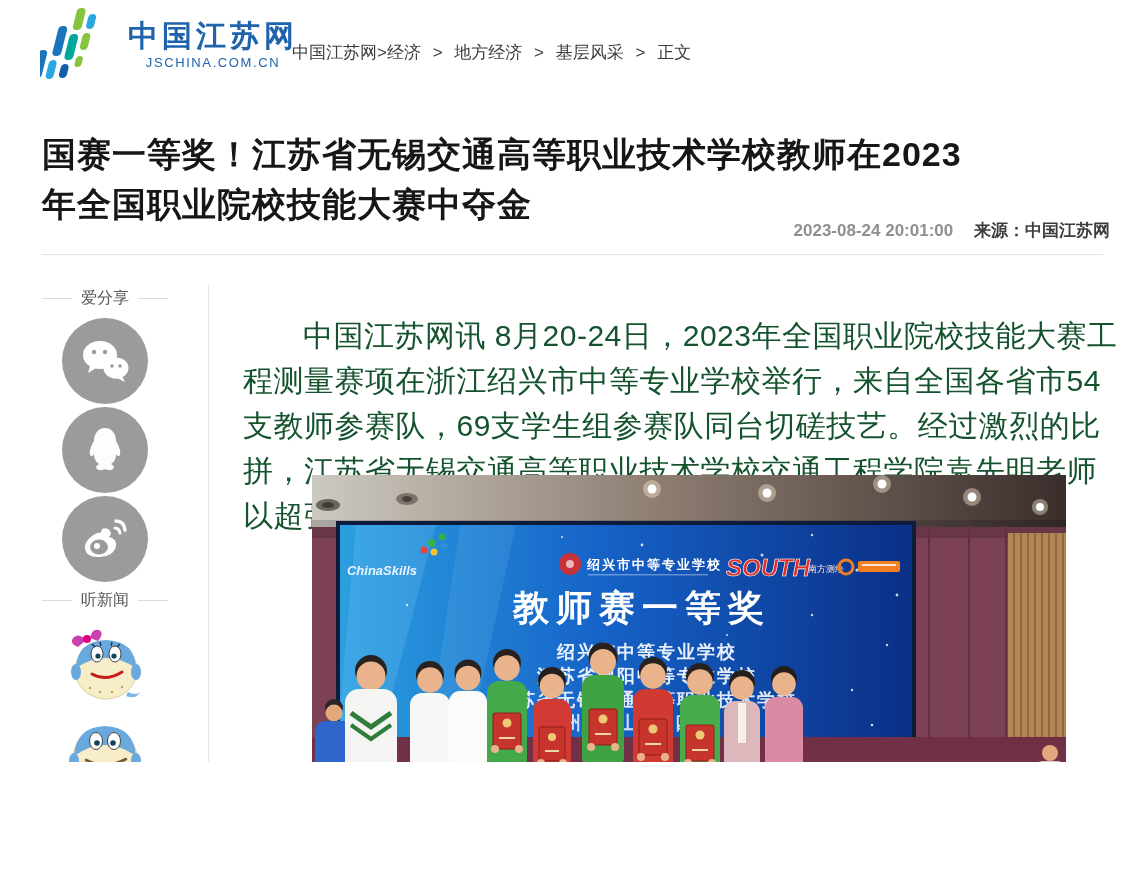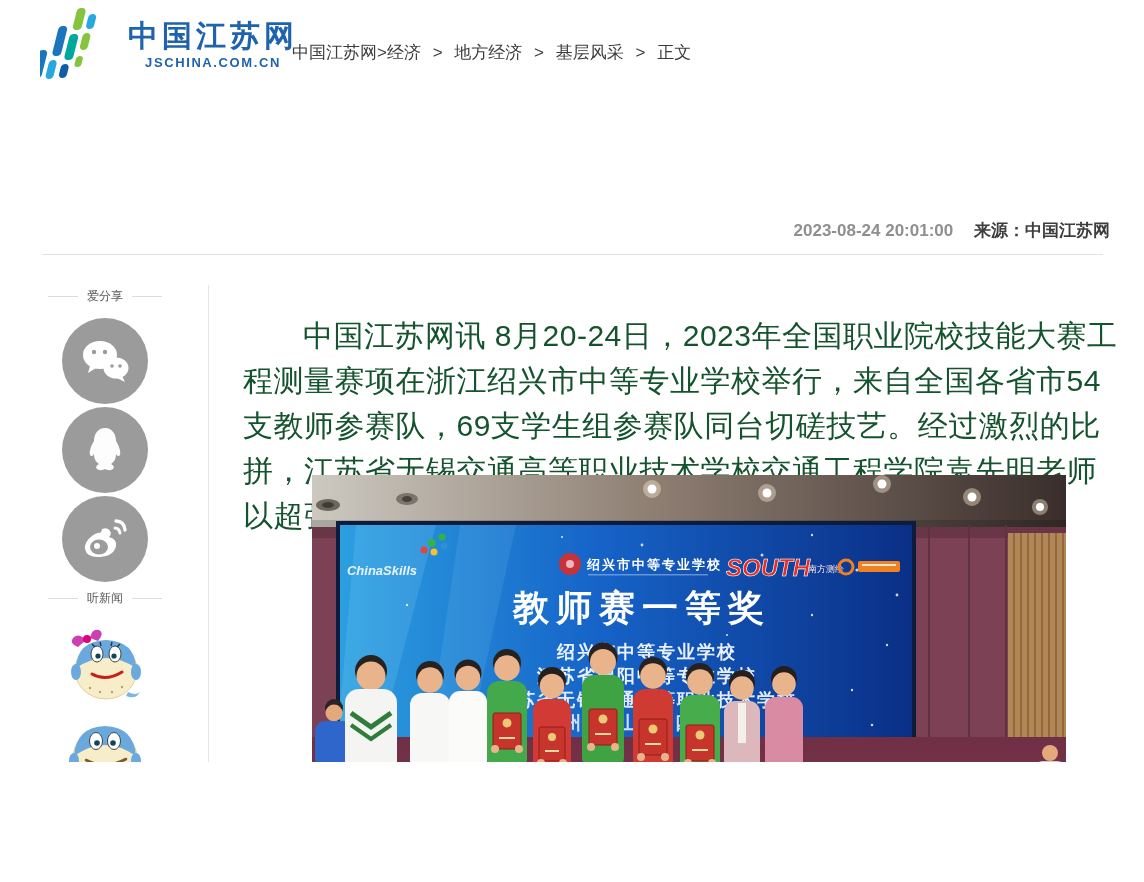--- a/index.html
+++ b/index.html
@@ -4,40 +4,40 @@
 <style>
   html,body{margin:0;padding:0;background:#fff;}
   .page{position:relative;width:1144px;height:762px;background:#fff;overflow:hidden;
         font-family:"Liberation Sans","DejaVu Sans",sans-serif;color:#333;}
 
   
   .logo{position:absolute;left:40px;top:6px;display:flex;align-items:center;cursor:pointer;}
   .logo-mark{width:80px;height:76px;}
   .logo-text{margin-left:8px;display:flex;flex-direction:column;align-items:center;}
   .logo-title{font-size:30px;font-weight:bold;color:#1f63ad;letter-spacing:4px;line-height:34px;}
-  .logo-sub{font-size:13px;font-weight:bold;color:#1f63ad;letter-spacing:1.6px;margin-top:2px;}
+  .logo-sub{font-size:13px;font-weight:normal;color:#1f63ad;letter-spacing:1.6px;margin-top:2px;}
 
   .breadcrumb{position:absolute;left:292px;top:41px;font-size:17px;color:#3b3b3b;white-space:nowrap;}
   .breadcrumb .bc-item{cursor:pointer;}
   .breadcrumb .bc-sep{color:#3b3b3b;margin:0 7px;}
   .breadcrumb .bc-sep.tight{margin:0;}
 
   
   .article-title{position:absolute;left:42px;top:106px;width:1080px;
                  font-size:34px;font-weight:bold;color:#161616;line-height:50px;letter-spacing:1px;}
   .article-meta{position:absolute;top:219px;right:34px;font-size:17px;white-space:nowrap;font-weight:bold;}
   .article-meta .pub-time{color:#8f8f8f;}
   .article-meta .src-label{color:#3d3d3d;margin-left:16px;}
   .article-meta .src-name{color:#3d3d3d;}
   .hrule{position:absolute;left:42px;top:254px;width:1061px;height:1px;background:#e3e3e3;}
 
   
   .sidebar{position:absolute;left:42px;top:278px;width:126px;height:660px;}
   .side-label{position:absolute;left:0;width:126px;display:flex;align-items:center;justify-content:center;
-              gap:9px;color:#595959;font-size:12px;}
+              gap:9px;color:#595959;font-size:16px;}
   .side-label::before,.side-label::after{content:"";flex:0 0 30px;height:1px;background:#dcdcdc;}
   .side-circle{position:absolute;left:20px;width:86px;height:86px;border-radius:50%;
                background:#9b9b9b;display:flex;align-items:center;justify-content:center;cursor:pointer;}
   .side-fish{position:absolute;left:24px;width:78px;height:78px;cursor:pointer;}
   .vdivider{position:absolute;left:208px;top:285px;width:1px;height:597px;background:#e5e5e5;}
 
   
   .article-body{position:absolute;left:243px;top:283px;width:884px;
                 font-size:30px;line-height:45px;color:#14532d;text-indent:2em;letter-spacing:.5px;}
   .article-photo{position:absolute;left:312px;top:475px;width:754px;height:430px;}
@@ -73,20 +73,23 @@
   <nav class="breadcrumb">
     <span class="bc-item">中国江苏网</span><span class="bc-sep tight">&gt;</span><span class="bc-item">经济</span>
     <span class="bc-sep">&gt;</span>
     <span class="bc-item">地方经济</span>
     <span class="bc-sep">&gt;</span>
     <span class="bc-item">基层风采</span>
     <span class="bc-sep">&gt;</span>
     <span class="bc-item">正文</span>
   </nav>
 
+  <h1 class="article-title"><span>国赛一等奖！江苏省无锡交通高等职业技术学校教师在2023</span><br>
+    <span>年全国职业院校技能大赛中夺金</span>
+  </h1>
 
   <div class="article-meta">
     <span class="pub-time">2023-08-24 20:01:00</span>
     <span class="src-label">来源：</span><span class="src-name">中国江苏网</span>
   </div>
 
   <div class="hrule"></div>
   <div class="vdivider"></div>
 
   <aside class="sidebar">

